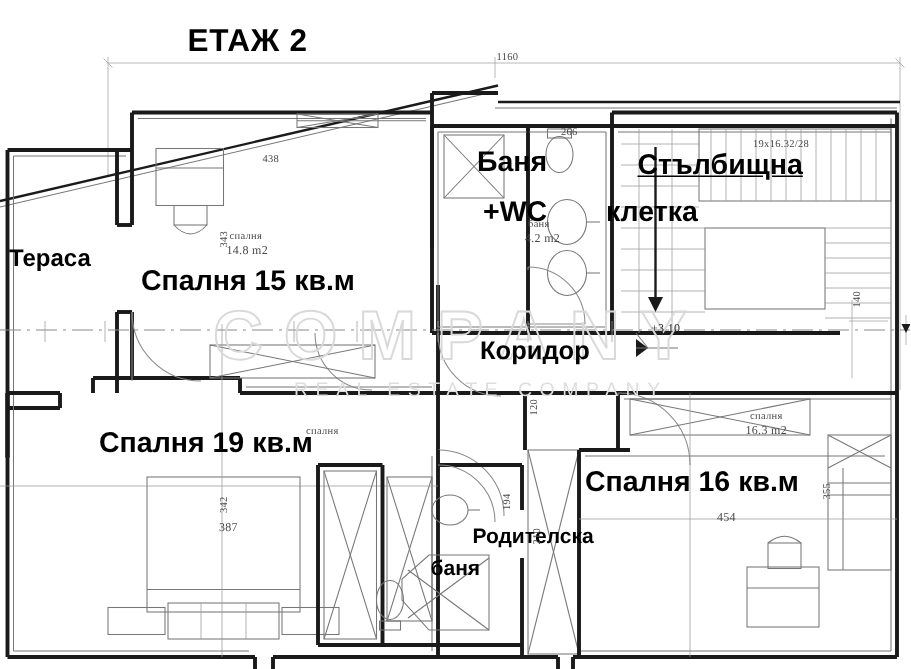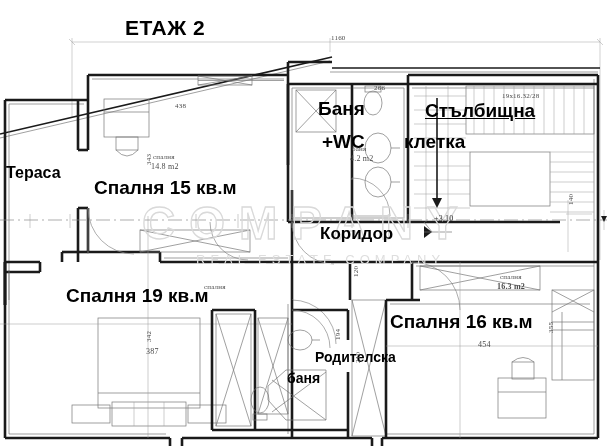--- a/index.html
+++ b/index.html
@@ -472,21 +472,21 @@
 
 <div class="cad" style="left:466px; top:92px;margin-left:36px;">19x16.32/28</div>
 
 <div class="cad" style="left:153px; top:153px;">спалня</div>
 <div class="cad mid" style="left:151px; top:162px;">14.8 m2</div>
 
 <div class="cad" style="left:352px; top:145px;">баня</div>
 <div class="cad mid" style="left:350px; top:154px;">4.2 m2</div>
 
 <div class="cad" style="left:500px; top:273px;">спалня</div>
-<div class="cad mid" style="left:497px; top:282px;font-weight:bold;">16.3 m2</div>
+<div class="cad mid" style="left:497px; top:282px;">16.3 m2</div>
 
 <div class="cad" style="left:204px; top:283px;">спалня</div>
 
 <div class="cad mid" style="left:146px; top:347px;">387</div>
 <div class="cad vert" style="left:145px; top:342px;">342</div>
 
 <div class="cad mid" style="left:478px; top:340px;">454</div>
 
 <div class="cad vert" style="left:547px; top:333px;">355</div>
 

